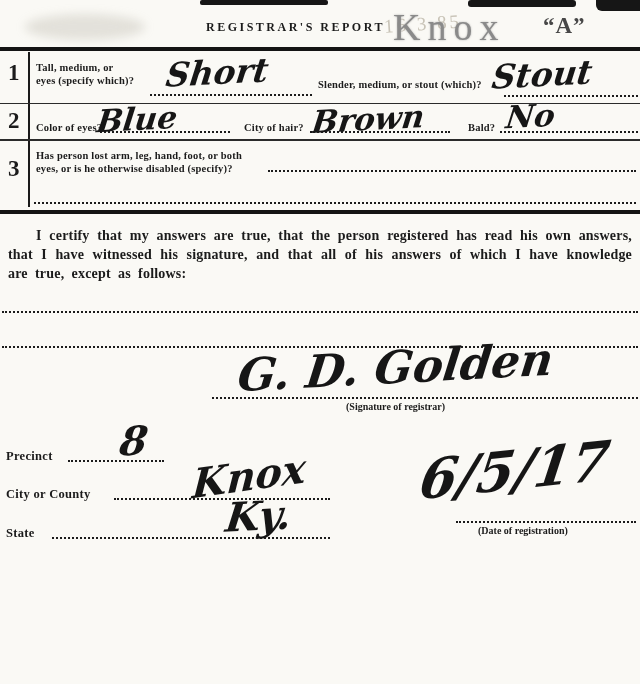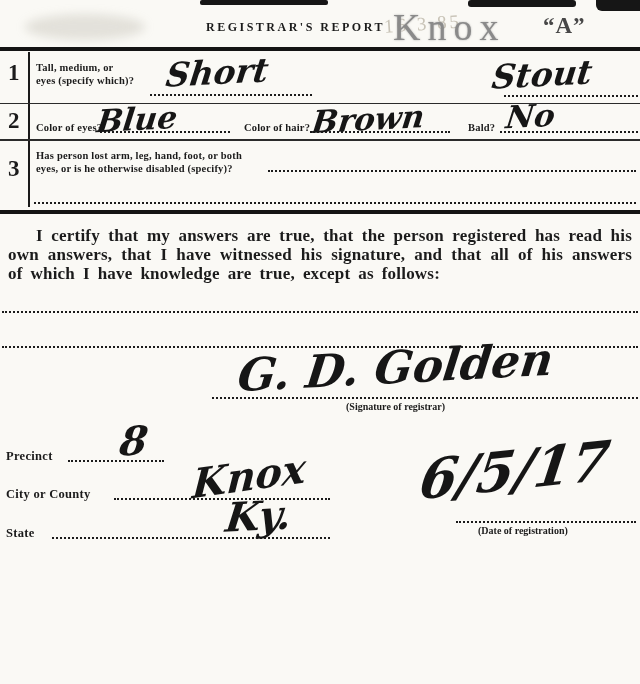--- a/index.html
+++ b/index.html
@@ -16,21 +16,21 @@
     font-family:"Liberation Serif",serif;text-shadow:0 0 2px rgba(120,120,120,.6);}
   .stamp-class{font-size:23px;font-weight:bold;color:#474747;letter-spacing:1px;}
   .stamp-faint{font-size:19px;color:#c9c4b8;transform:rotate(-4deg);letter-spacing:3px;}
   .rule{background:#141414;}
   .thinline{background:#2b2b2b;}
   .dotline{height:0;border-bottom:2px dotted #1b1b1b;}
   .qnum{font-size:23px;font-weight:bold;}
   .qlabel{font-size:10.5px;font-weight:bold;white-space:nowrap;letter-spacing:.2px;text-align:right;}
   .hw{font-family:"DejaVu Serif", serif;font-style:italic;font-weight:600;
       color:#161616;white-space:nowrap;transform:rotate(-3deg) skewX(-10deg);}
-  .cert{font-size:17px;font-weight:bold;line-height:19px;text-align:justify;
+  .cert{font-size:14px;font-weight:bold;line-height:19px;text-align:justify;
         text-indent:28px;word-spacing:3.5px;letter-spacing:.2px;}
   .caption{font-size:10px;font-weight:bold;white-space:nowrap;}
   .flabel{font-size:12.5px;font-weight:bold;white-space:nowrap;letter-spacing:.3px;}
 </style>
 </head>
 <body>
 
 <div id="paper">
 
   <div class="abs artifact" style="left:200px;top:0;width:128px;height:5px;border-radius:2px;"></div>
@@ -45,29 +45,30 @@
 
   <div class="abs rule" style="left:0;top:47px;width:640px;height:4px;"></div>
 
   <div class="abs thinline" style="left:28px;top:52px;width:2px;height:155px;background:#1a1a1a;"></div>
 
   <div class="abs qnum" style="left:8px;top:60px;">1</div>
   <div class="abs qlabel" style="left:36px;top:62px;">Tall, medium, or</div>
   <div class="abs qlabel" style="left:36px;top:75px;">eyes (specify which)?</div>
   <div class="abs dotline" style="left:150px;top:94px;width:162px;"></div>
   <div class="abs hw" style="left:166px;top:53px;font-size:33px;">Short</div>
+  <div class="abs qlabel" style="left:318px;top:79px;">Slender, medium, or stout (which)?</div>
   <div class="abs dotline" style="left:504px;top:95px;width:134px;"></div>
   <div class="abs hw" style="left:492px;top:55px;font-size:33px;">Stout</div>
   <div class="abs thinline" style="left:0;top:103px;width:640px;height:1px;"></div>
 
   <div class="abs qnum" style="left:8px;top:108px;">2</div>
   <div class="abs qlabel" style="left:36px;top:122px;">Color of eyes?</div>
   <div class="abs dotline" style="left:100px;top:131px;width:130px;"></div>
   <div class="abs hw" style="left:97px;top:101px;font-size:31px;">Blue</div>
-  <div class="abs qlabel" style="left:244px;top:122px;">Color of hair?</div>
+  <div class="abs qlabel" style="left:244px;top:122px;">City of hair?</div>
   <div class="abs dotline" style="left:310px;top:131px;width:140px;"></div>
   <div class="abs hw" style="left:312px;top:101px;font-size:31px;">Brown</div>
   <div class="abs qlabel" style="left:468px;top:122px;">Bald?</div>
   <div class="abs dotline" style="left:500px;top:131px;width:138px;"></div>
   <div class="abs hw" style="left:506px;top:98px;font-size:31px;">No</div>
   <div class="abs thinline" style="left:0;top:139px;width:640px;height:2px;"></div>
 
   <div class="abs qnum" style="left:8px;top:156px;">3</div>
   <div class="abs qlabel" style="left:36px;top:163px;">eyes, or is he otherwise disabled (specify)?</div>
   <div class="abs qlabel" style="left:36px;top:150px;">Has person lost arm, leg, hand, foot, or both</div>

